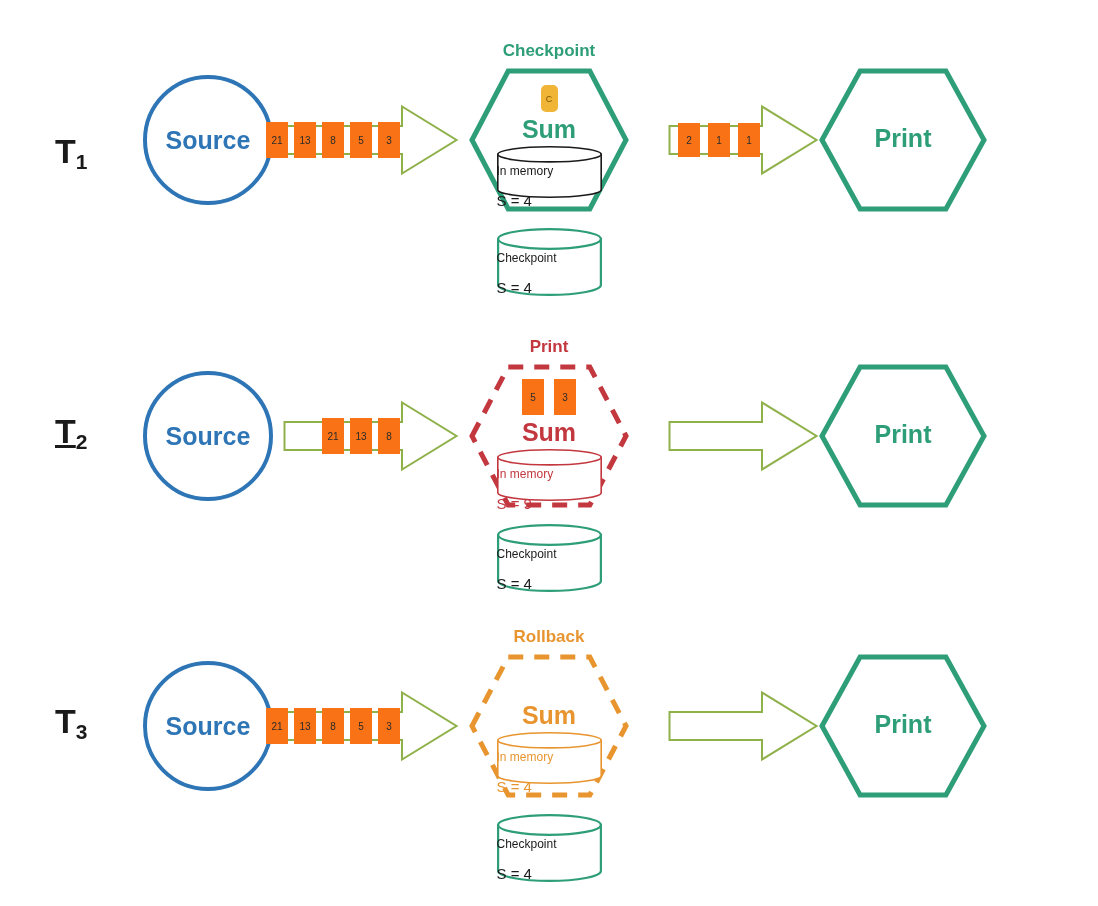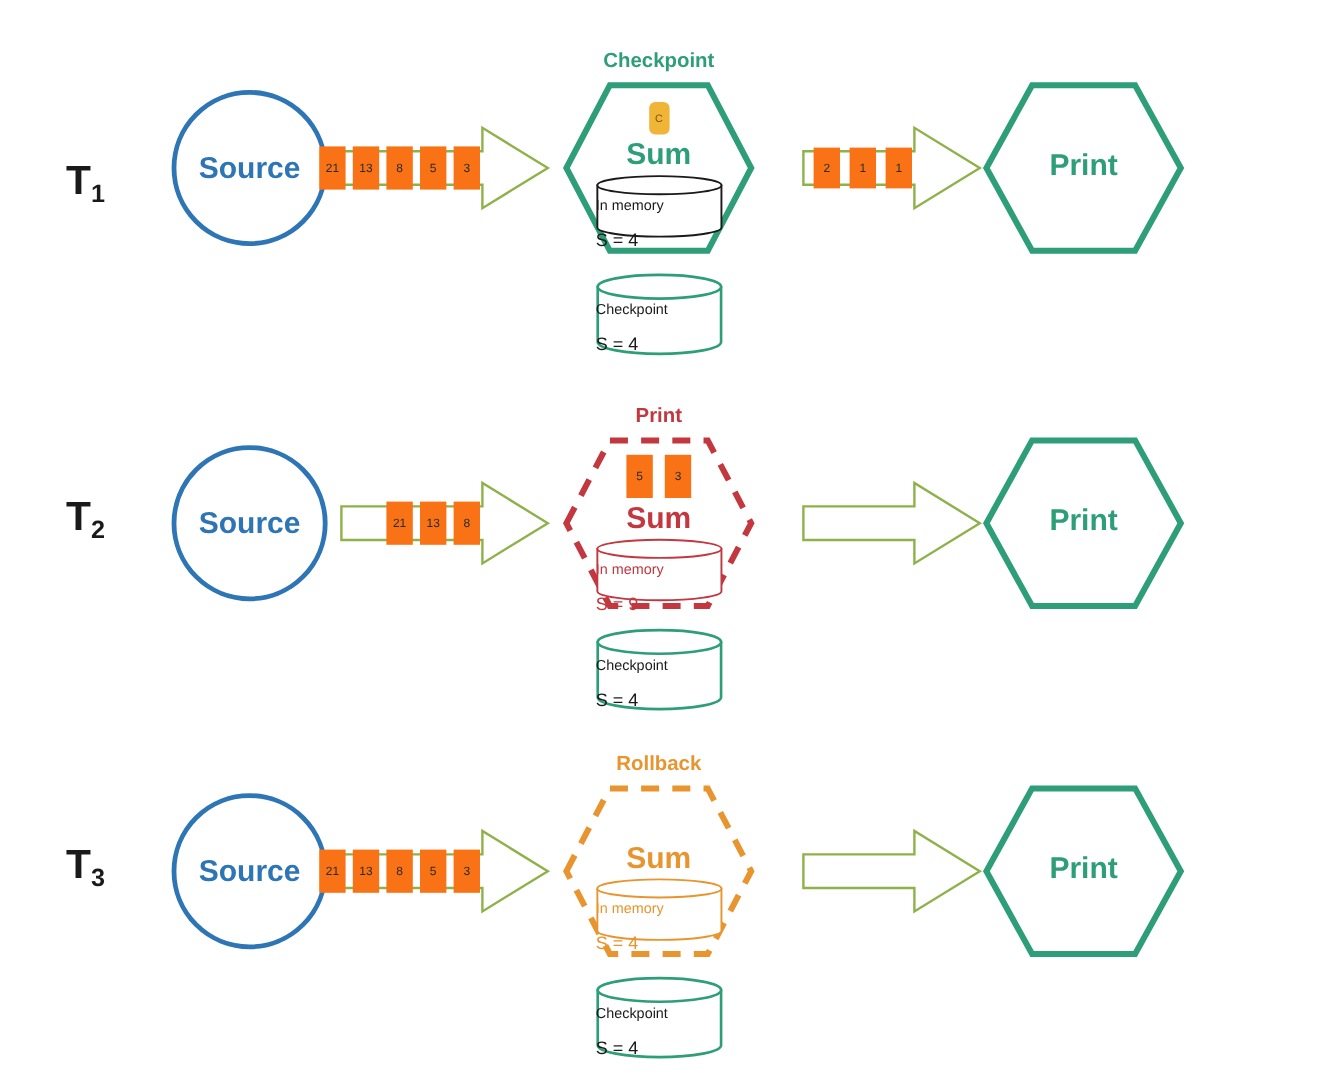--- a/index.html
+++ b/index.html
@@ -166,21 +166,21 @@
     </div>
     <div class="token" style="left: 678px; top: 123px; width: 22px; height: 34px;">2</div>
     <div class="token" style="left: 708px; top: 123px; width: 22px; height: 34px;">1</div>
     <div class="token" style="left: 738px; top: 123px; width: 22px; height: 34px;">1</div>
     <div class="hexwrap" style="left: 818px; top: 67px; width: 170px; height: 146px;">
       <svg width="170" height="146" viewBox="0 0 170 146">
       <path d="M 4 73 L 42.07 4 L 127.93 4 L 166 73 L 127.93 142 L 42.07 142 Z" fill="none" stroke="#2E9E78" stroke-width="5" stroke-linejoin="miter"></path>
     </svg>
     </div>
     <div class="hex-label" style="left: 818px; top: 124px; width: 170px; color: rgb(46, 158, 120);">Print</div>
-    <div class="time-label" style="left: 55px; top: 412px;"><span>T</span><span class="sub">2</span></div>
+    <div class="time-label" style="left: 55px; top: 412px; text-decoration: underline;"><span>T</span><span class="sub">2</span></div>
     <div class="source-circle" style="left: 143px; top: 371px; width: 130px; height: 130px; border-color: rgb(46, 117, 182);">
       <span class="lbl" style="color: rgb(46, 117, 182);">Source</span>
     </div>
     <div class="arrowwrap" style="left: 283px; top: 401px; width: 175px; height: 70px;">
       <svg width="175" height="70" viewBox="0 0 175 70">
       <path d="M 1.5 21 L 119 21 L 119 1.5 L 173.5 35 L 119 68.5 L 119 49 L 1.5 49 Z" fill="#ffffff" stroke="#8FB14A" stroke-width="2" stroke-linejoin="miter"></path>
     </svg>
     </div>
     <div class="token" style="left: 322px; top: 418px; width: 22px; height: 36px;">21</div>
     <div class="token" style="left: 350px; top: 418px; width: 22px; height: 36px;">13</div>

